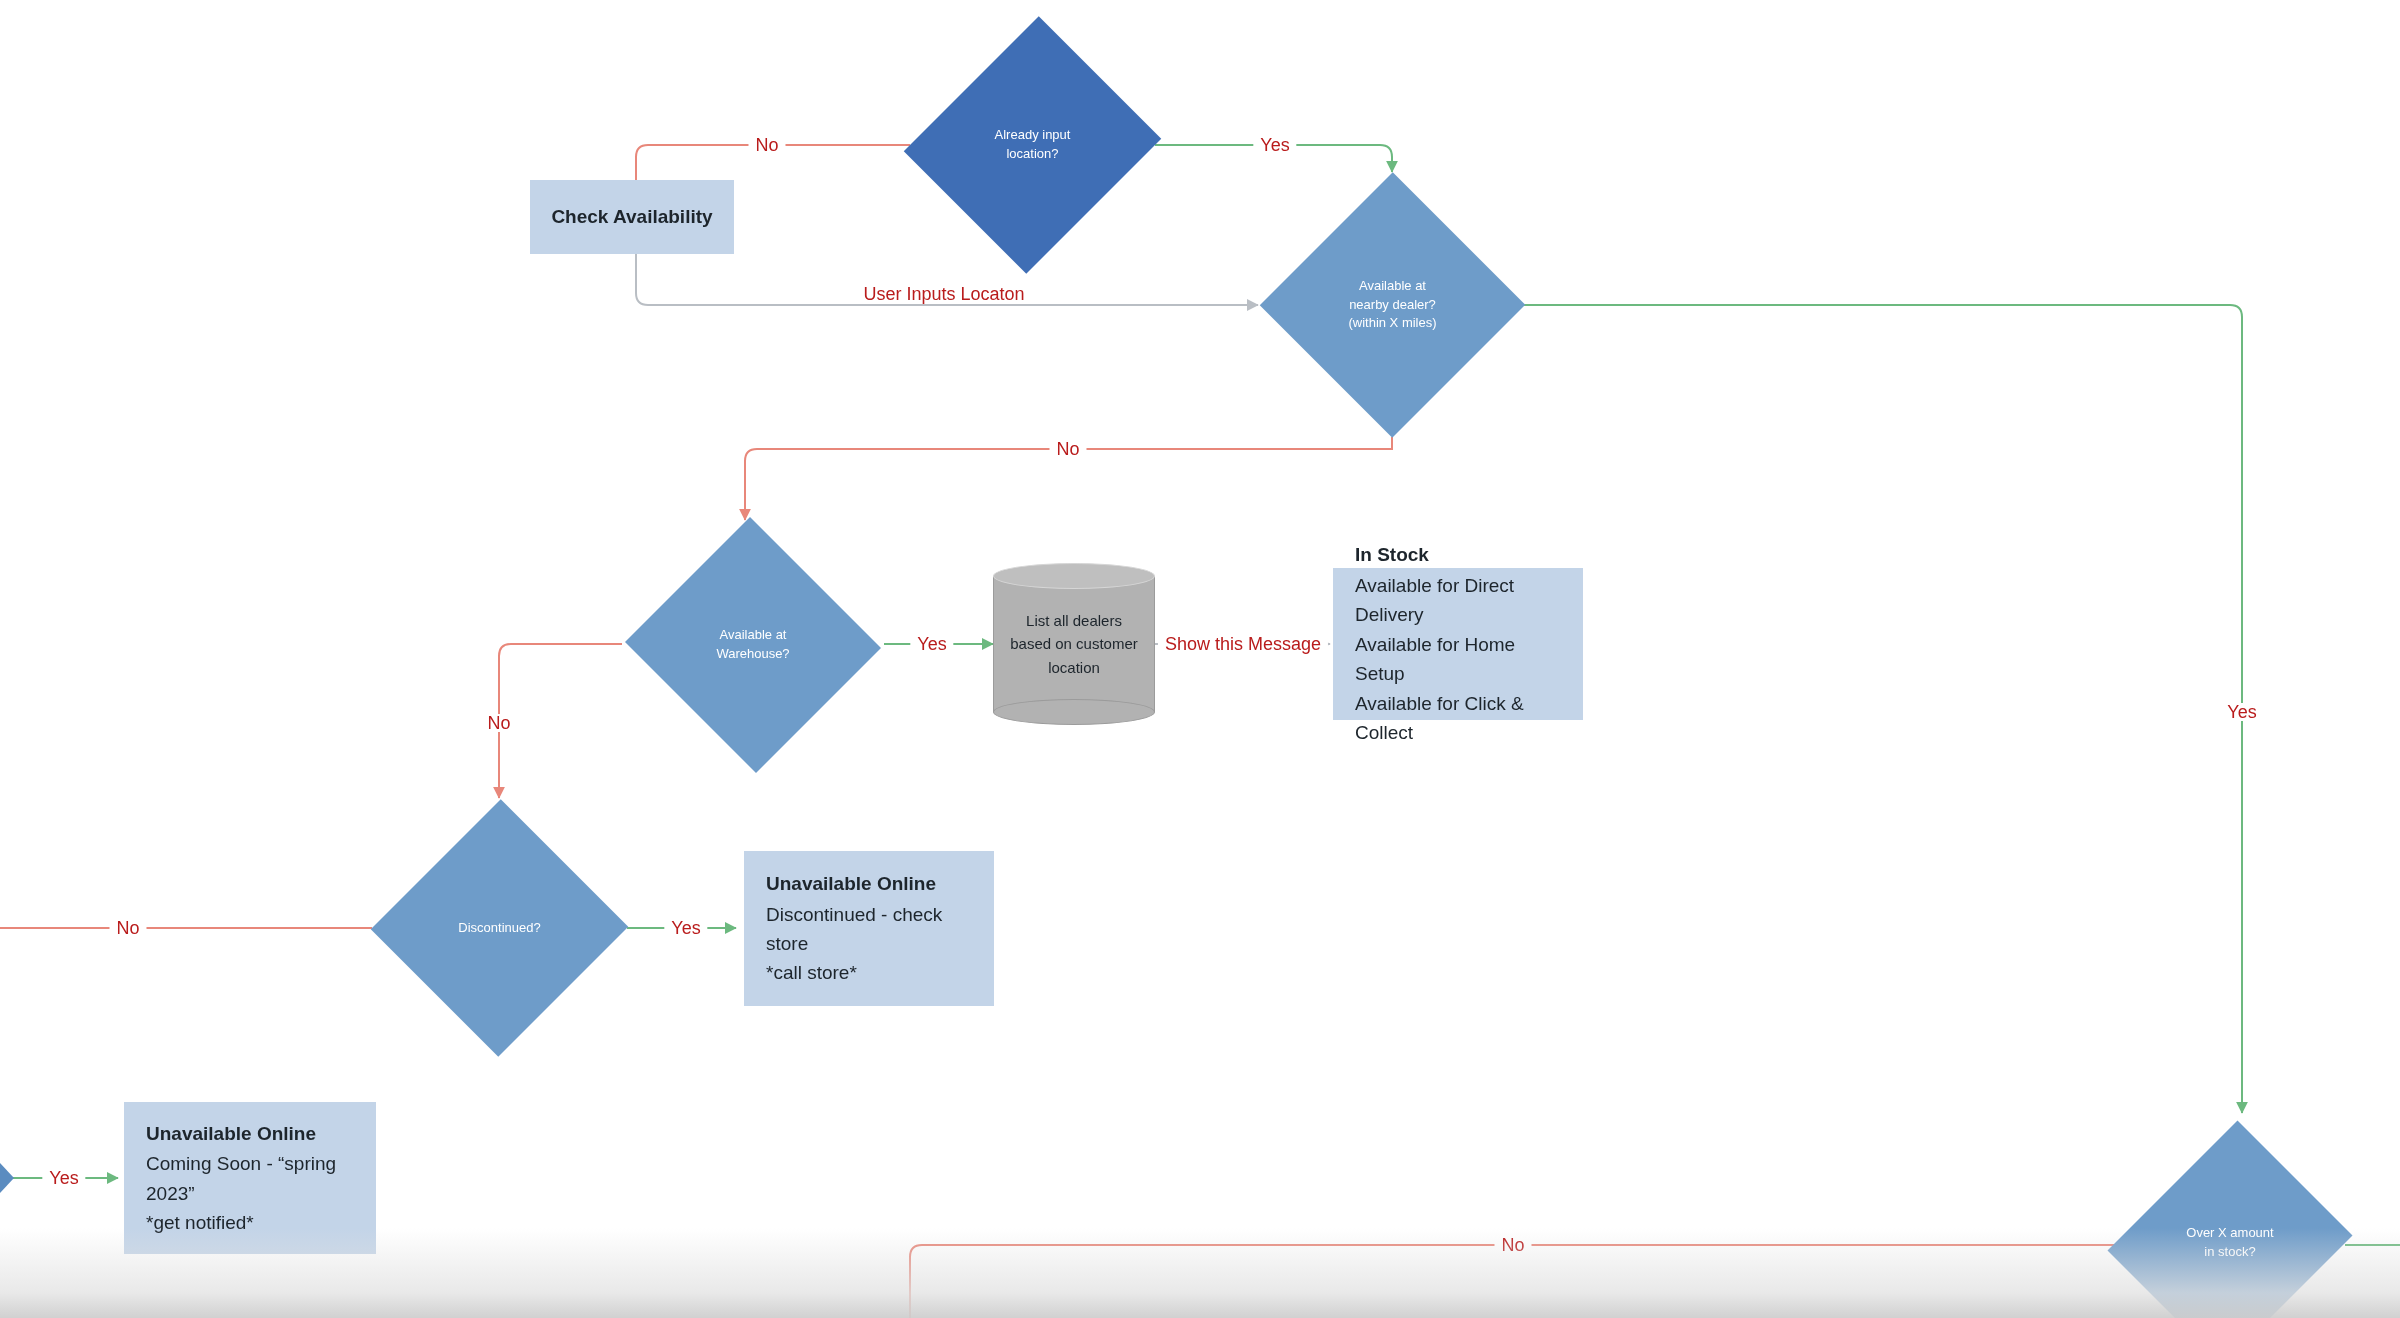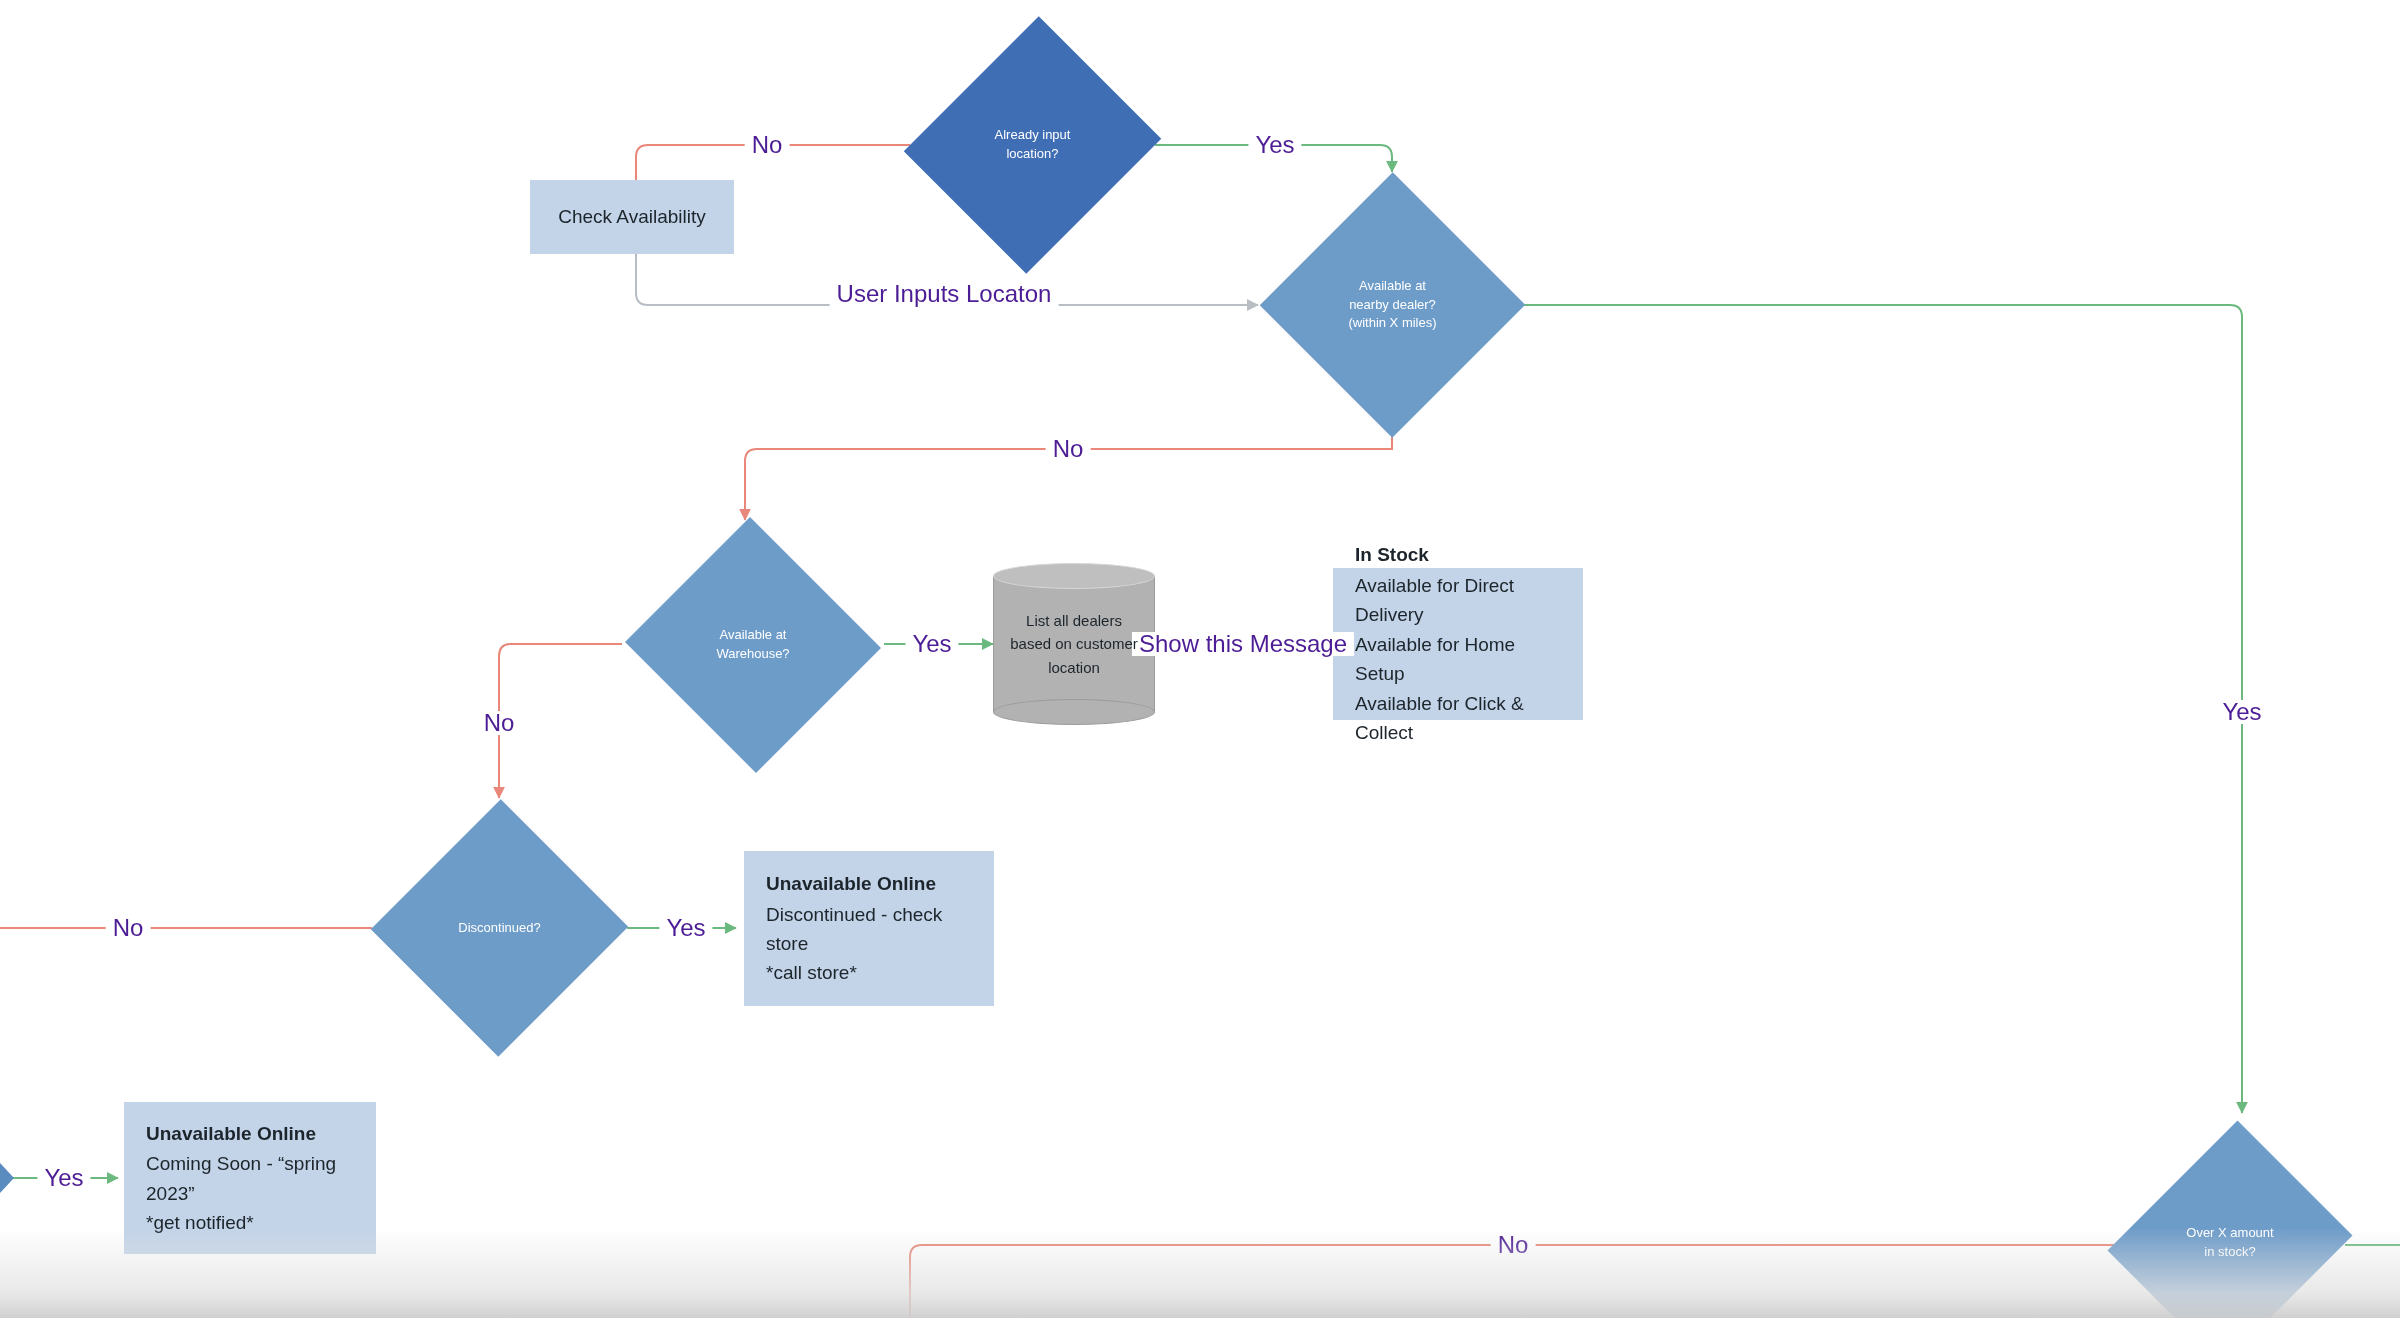--- a/index.html
+++ b/index.html
@@ -66,21 +66,21 @@
     color: #1d252c;
     display: flex;
     flex-direction: column;
     justify-content: center;
     font-size: 19px;
     line-height: 1.55;
   }
   .box.centered {
     align-items: center;
     text-align: center;
-    font-weight: 400;
+    font-weight: 700;
     justify-content: center;
   }
   .box.msg {
     padding: 16px 22px;
     align-items: flex-start;
     text-align: left;
   }
   .box .title {
     font-weight: 700;
     margin-bottom: 1px;
@@ -131,22 +131,22 @@
     color: #1d252c;
     font-size: 15px;
     line-height: 1.55;
     white-space: pre-line;
     width: 90%;
   }
 
   
   .elabel {
     position: absolute;
-    font-size: 24px;
-    color: #4c1d95;
+    font-size: 18px;
+    color: #b91c1c;
     background: #ffffff;
     padding: 0 7px;
     white-space: nowrap;
     transform: translate(-50%, -50%);
     line-height: 1;
   }
   
   #fade {
     position: absolute;
     left: 0;

